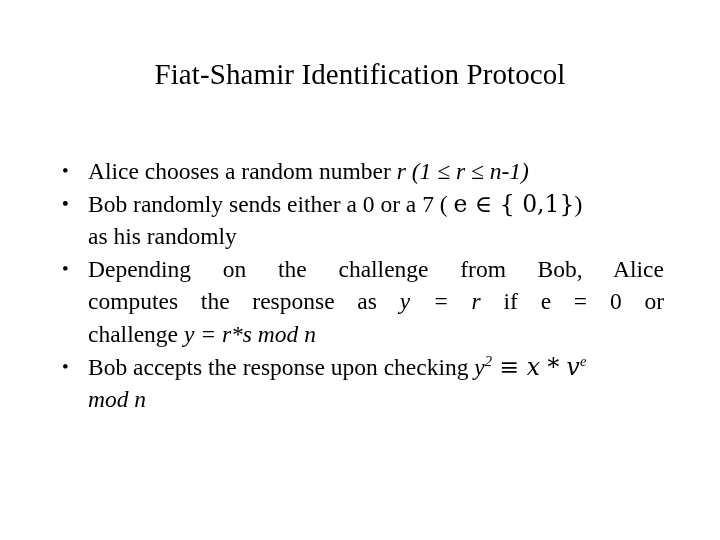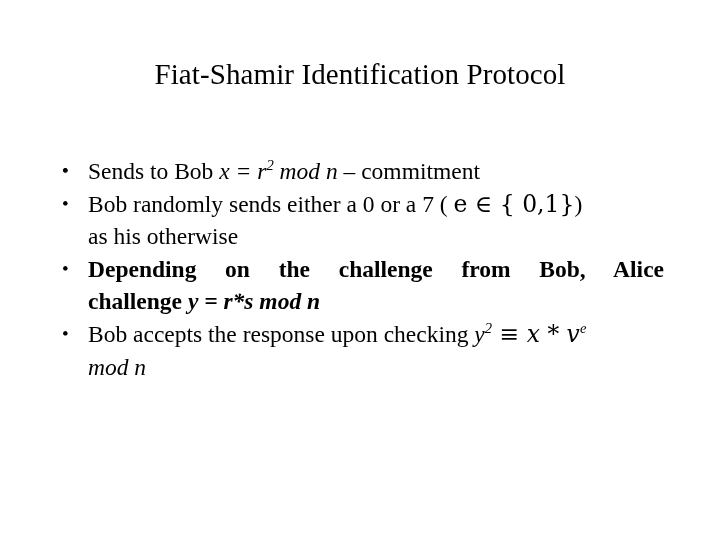--- a/index.html
+++ b/index.html
@@ -53,21 +53,20 @@
   }
   ul.bullets > li .bullet-dot {
     position: absolute;
     left: 4px;
     top: 0;
     font-size: 19px;
     line-height: 32.6px;
   }
   li.justified .line-text {
     text-align: justify;
-    font-weight: bold;
   }
   li.justified .line-text > span.jline {
     display: block;
     text-align: justify;
     text-align-last: justify;
   }
   li.justified .line-text > span.jline.last {
     text-align: left;
     text-align-last: left;
   }
@@ -94,35 +93,35 @@
 
 <div class="slide">
 
   <div class="slide-title">Fiat-Shamir Identification Protocol</div>
 
   <div class="body-block">
     <ul class="bullets">
 
       <li>
         <span class="bullet-dot">•</span>
+        <span class="line-text"><span>Alice chooses a random number </span><span class="it nowrap">r (1 ≤ r ≤ n-1)</span></span>
       </li>
 
       <li>
         <span class="bullet-dot">•</span>
-        <span class="line-text"><span>Sends to Bob </span><span class="it">x = r</span><sup class="it">2</sup><span class="it"> mod n</span><span> – commitment</span></span>
       </li>
 
       <li>
         <span class="bullet-dot">•</span>
-        <span class="line-text"><span>Bob randomly sends either a 0 or a 7 ( </span><span class="bd sym nowrap">e ∈ { 0,1}</span><span>)</span><br><span>as his otherwise</span></span>
+        <span class="line-text"><span>Bob randomly sends either a 0 or a 7 ( </span><span class="bd sym nowrap">e ∈ { 0,1}</span><span>)</span><br><span>as his randomly</span></span>
       </li>
 
       <li class="justified">
         <span class="bullet-dot">•</span>
-        <span class="line-text"><span class="jline">Depending on the challenge from Bob, Alice</span><span class="jline last"><span>challenge </span><span class="it">y = r*s mod n</span></span></span>
+        <span class="line-text"><span class="jline">Depending on the challenge from Bob, Alice</span><span class="jline"><span>computes the response as </span><span class="it">y = r</span><span> if e = 0 or</span></span><span class="jline last"><span>challenge </span><span class="it">y = r*s mod n</span></span></span>
       </li>
 
       <li>
         <span class="bullet-dot">•</span>
         <span class="line-text"><span>Bob accepts the response upon checking </span><span class="it">y</span><sup class="it">2</sup><span class="it sym"> ≡ x * v</span><sup class="it">e</sup><br><span class="it">mod n</span></span>
       </li>
 
     </ul>
   </div>
 

